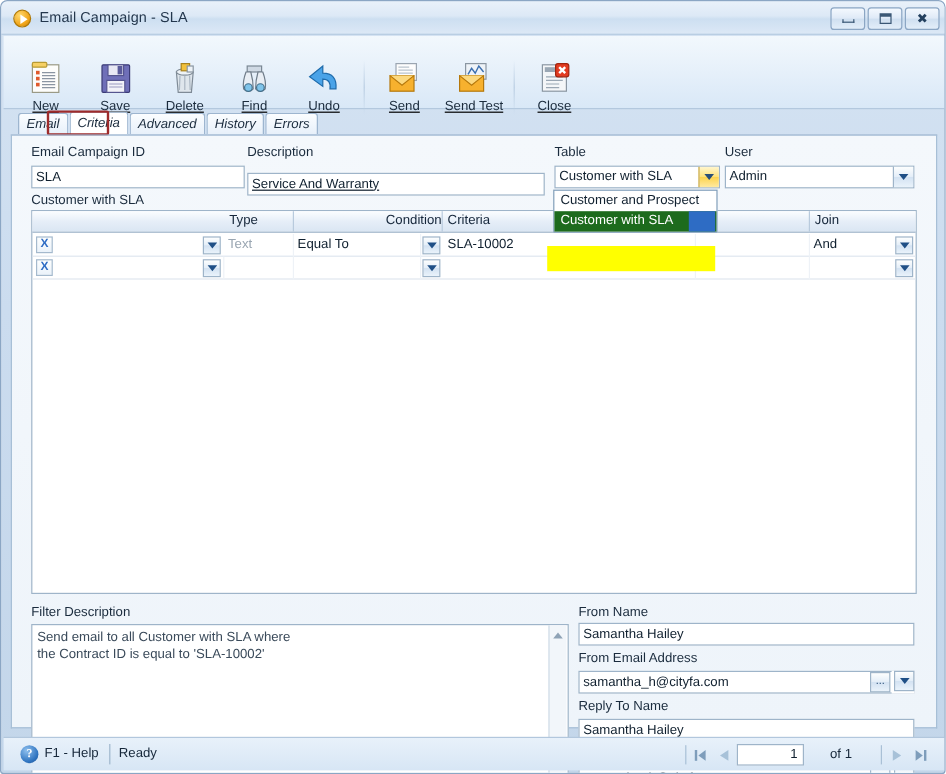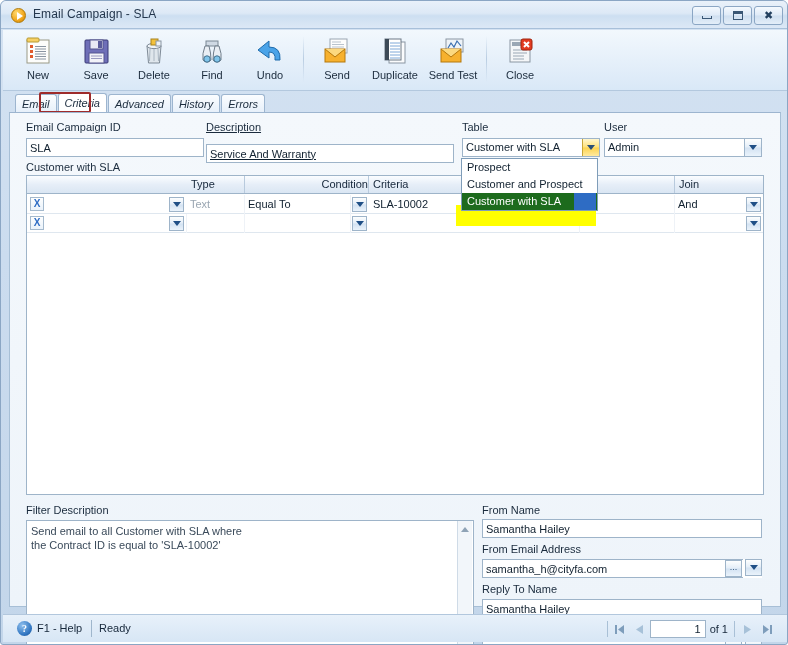--- a/index.html
+++ b/index.html
@@ -63,21 +63,21 @@
   .mini-min { width: 10px; height: 3px; border: 1px solid #3a5775; border-top: none; margin-top:4px;}
   .mini-max { width: 10px; height: 9px; border: 1px solid #3a5775; border-top-width: 3px; }
 
   
   .toolbar {
     position: absolute; left: 2px; top: 29px;
     width: 784px; height: 61px;
     background: linear-gradient(to bottom, #f2f8fd 0%, #e6f0fa 50%, #d9e8f7 100%);
     border-bottom: 1px solid #b3c8de;
   }
-  .tb-group { position: absolute; top: 3px; height: 56px; display: flex; }
+  .tb-group { position: absolute; top: 17px; height: 56px; display: flex; text-decoration: underline; }
   .tb-item {
     width: 58px; height: 56px;
     display: flex; flex-direction: column;
     align-items: center; justify-content: flex-start;
     padding-top: 3px; cursor: default;
   }
   .tb-ico { width: 32px; height: 31px; position: relative; }
   .tb-lbl { margin-top: 2px; font-size: 11px; color: #1b2b3c; }
   .tb-sep { width: 1px; height: 46px; margin: 3px 4px 0 4px;
             background: linear-gradient(to bottom, rgba(255,255,255,0), #b9cde2, rgba(255,255,255,0)); }
@@ -233,21 +233,21 @@
     font-family: "Liberation Serif", serif;
   }
   .st-text { position: absolute; top: 7px; font-size: 11px; color: #16273a; }
   .st-div { position: absolute; top: 5px; width: 1px; height: 17px; background: #9fb6cc; }
   .nav { position: absolute; right: 10px; top: 4px; height: 20px; display: flex; align-items: center; }
   .nav-btn { width: 20px; height: 20px; display: flex; align-items: center; justify-content: center; }
   .pagebox {
     width: 56px; height: 18px; background: #ffffff; border: 1px solid #9eb4c9;
     font-size: 11px; color: #10202f; text-align: right; padding-right: 4px; line-height: 16px;
   }
-  .ofl { font-size: 11px; color: #16273a; margin: 0 4px; }
+  .ofl { font-size: 11px; color: #16273a; margin: 0 22px; }
   .nv-sep { width:1px; height:16px; background:#a9c0d6; margin: 0 2px; }
 </style>
 </head>
 <body>
 
 <div class="window">
 
   <div class="titlebar">
     <div class="title-icon"></div>
     <div class="title-text">Email Campaign - SLA</div>
@@ -362,38 +362,20 @@
                 <line x1="11" y1="8.5" x2="23" y2="8.5"></line>
                 <line x1="11" y1="11" x2="23" y2="11"></line>
               </g>
             <rect x="4" y="13" width="20" height="13" fill="#f7b12e" stroke="#b5780c"></rect>
             <path d="M4 13 L14 21 L24 13" fill="#fcd97f" stroke="#b5780c"></path>
           </svg>
         </div>
         <div class="tb-lbl">Send</div>
       </div>
 
-      <div class="tb-item">
-        <div class="tb-ico">
-          <svg width="32" height="31" viewBox="0 0 32 31">
-            <rect x="10" y="6" width="16" height="21" fill="#fbfcfd" stroke="#8a96a2"></rect>
-            <rect x="6" y="3" width="16" height="21" fill="#ffffff" stroke="#6c7985"></rect>
-            <rect x="6" y="3" width="4" height="21" fill="#3d4a57"></rect>
-            <g stroke="#7fa8d8">
-                <line x1="11" y1="7" x2="21" y2="7"></line>
-                <line x1="11" y1="10" x2="21" y2="10"></line>
-                <line x1="11" y1="13" x2="21" y2="13"></line>
-                <line x1="11" y1="16" x2="21" y2="16"></line>
-                <line x1="11" y1="19" x2="21" y2="19"></line>
-                <line x1="11" y1="22" x2="21" y2="22"></line>
-              </g>
-          </svg>
-        </div>
-        <div class="tb-lbl">Duplicate</div>
-      </div>
 
       <div class="tb-item">
         <div class="tb-ico">
           <svg width="32" height="31" viewBox="0 0 32 31">
             <rect x="9" y="3" width="17" height="13" fill="#eef3f8" stroke="#8a96a2"></rect>
             <polyline points="11,12 14,7 17,11 20,5 24,10" fill="none" stroke="#3b6fb0" stroke-width="1.2"></polyline>
             <rect x="4" y="13" width="20" height="13" fill="#f7b12e" stroke="#b5780c"></rect>
             <path d="M4 13 L14 21 L24 13" fill="#fcd97f" stroke="#b5780c"></path>
           </svg>
         </div>
@@ -438,21 +420,21 @@
       </div>
     <div class="tab">
         <span>Errors</span>
       </div>
   </div>
   <div class="tab-highlight"></div>
 
   <div class="content">
 
     <div class="lbl" style="left:16px; top:8px;">Email Campaign ID</div>
-    <div class="lbl" style="left:196px; top:8px;text-decoration:underline;">Description</div>
+    <div class="lbl" style="left:196px; top:8px;">Description</div>
     <div class="lbl" style="left:452px; top:8px;">Table</div>
     <div class="lbl" style="left:594px; top:8px;">User</div>
 
     <input class="tf" style="left: 16px; top: 25px; width: 178px;" value="SLA">
     <input class="tf" style="left: 196px; top: 31px; width: 248px; text-decoration: underline;" value="Service And Warranty">
 
     <div class="combo" style="left:452px; top:25px; width:138px;">
       <span class="val">Customer with SLA</span>
       <span class="btn amber">
           <i class="chev"></i>
@@ -544,21 +526,20 @@
     <input class="tf" style="left: 472px; top: 526px; width: 280px;" value="samantha_h@cityfa.com">
     <div class="dotsbtn" style="left:715px; top:527px;">...</div>
     <div class="combo" style="left:733px; top:526px; width:19px; border:none;">
       <span class="btn" style="right:0; border:1px solid #9eb4c9;"></span>
     </div>
 
   </div>
 
   <div class="dd-hl"></div>
   <div class="dropdown">
-    <div class="dd-item">Prospect</div>
     <div class="dd-item">Customer and Prospect</div>
     <div class="dd-item sel">Customer with SLA<i class="bar"></i></div>
   </div>
 
   <div class="statusbar">
     <div class="helpico">?</div>
     <div class="st-text" style="left:34px;">F1 - Help</div>
     <div class="st-div" style="left:88px;"></div>
     <div class="st-text" style="left:96px;">Ready</div>
 

